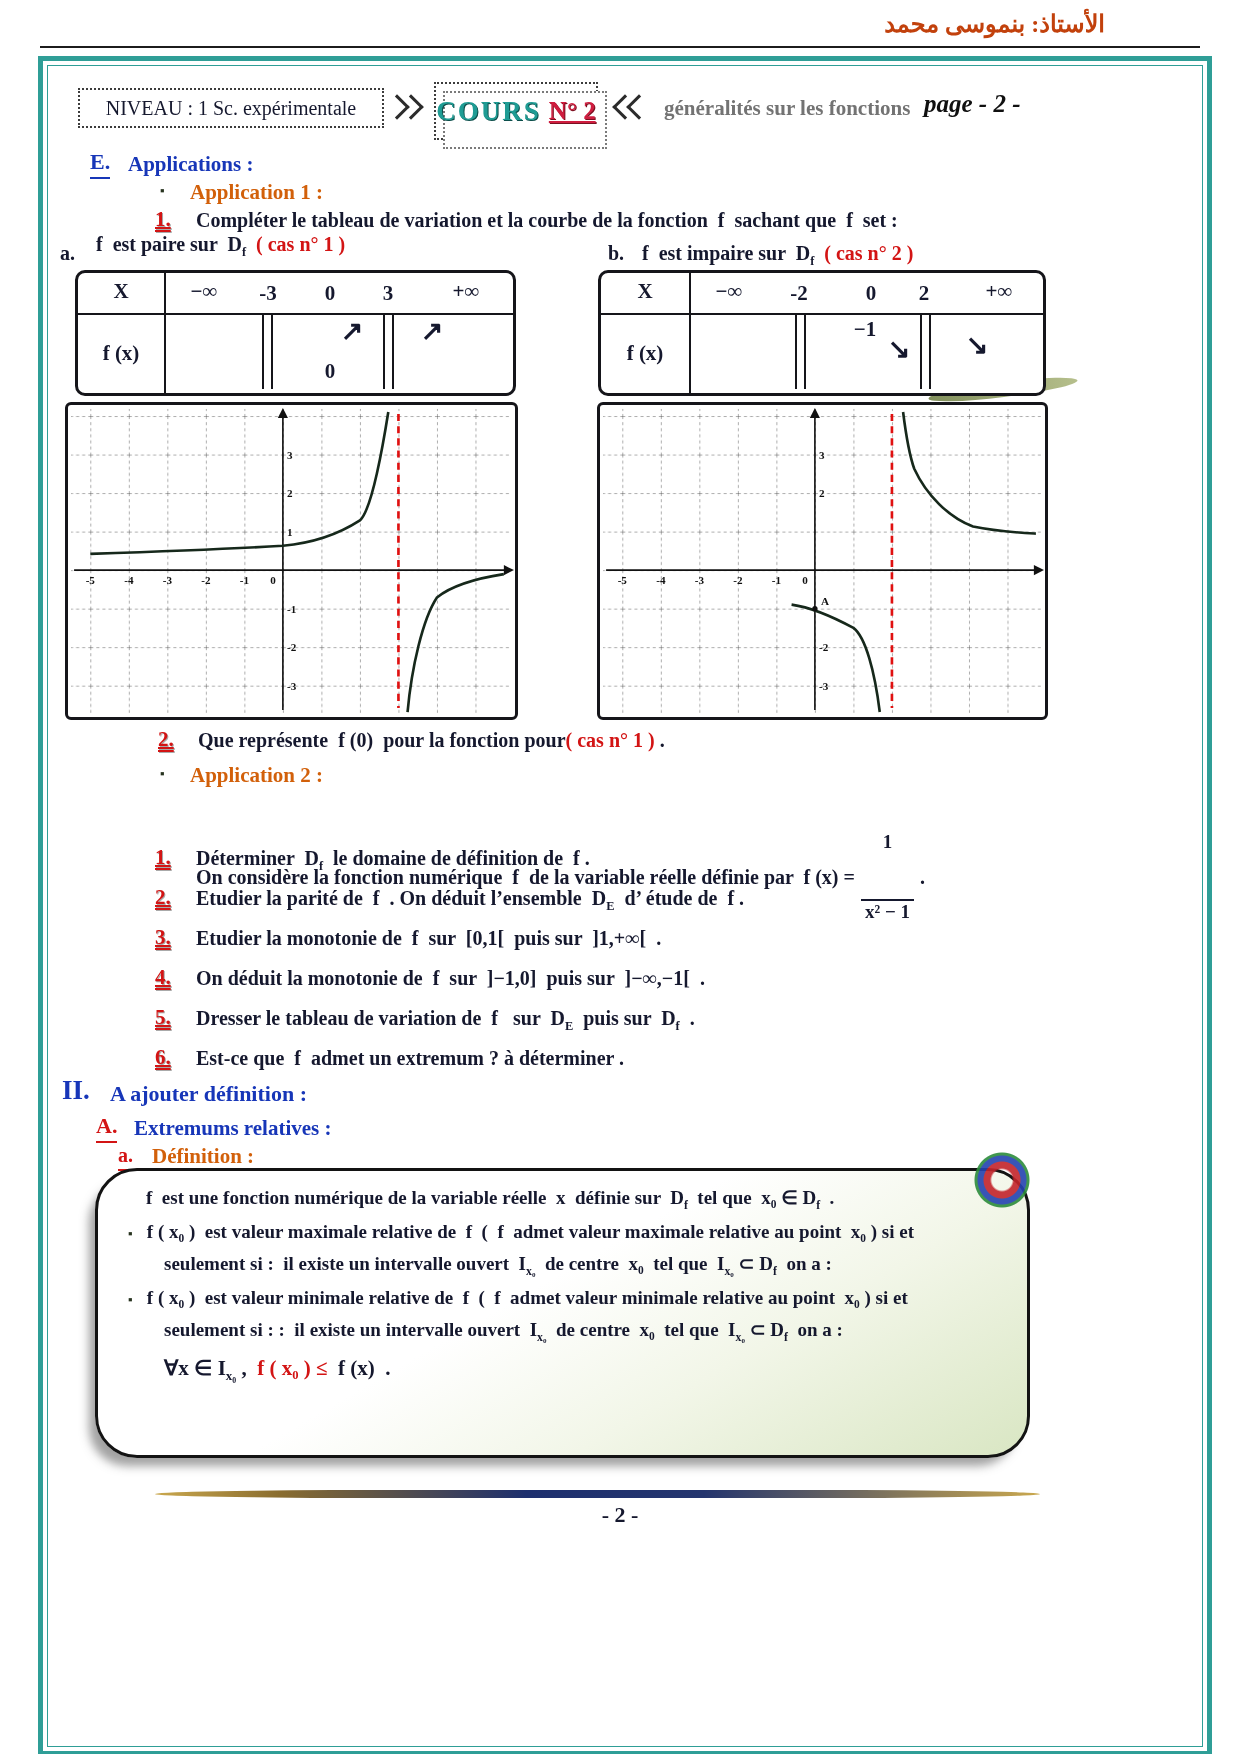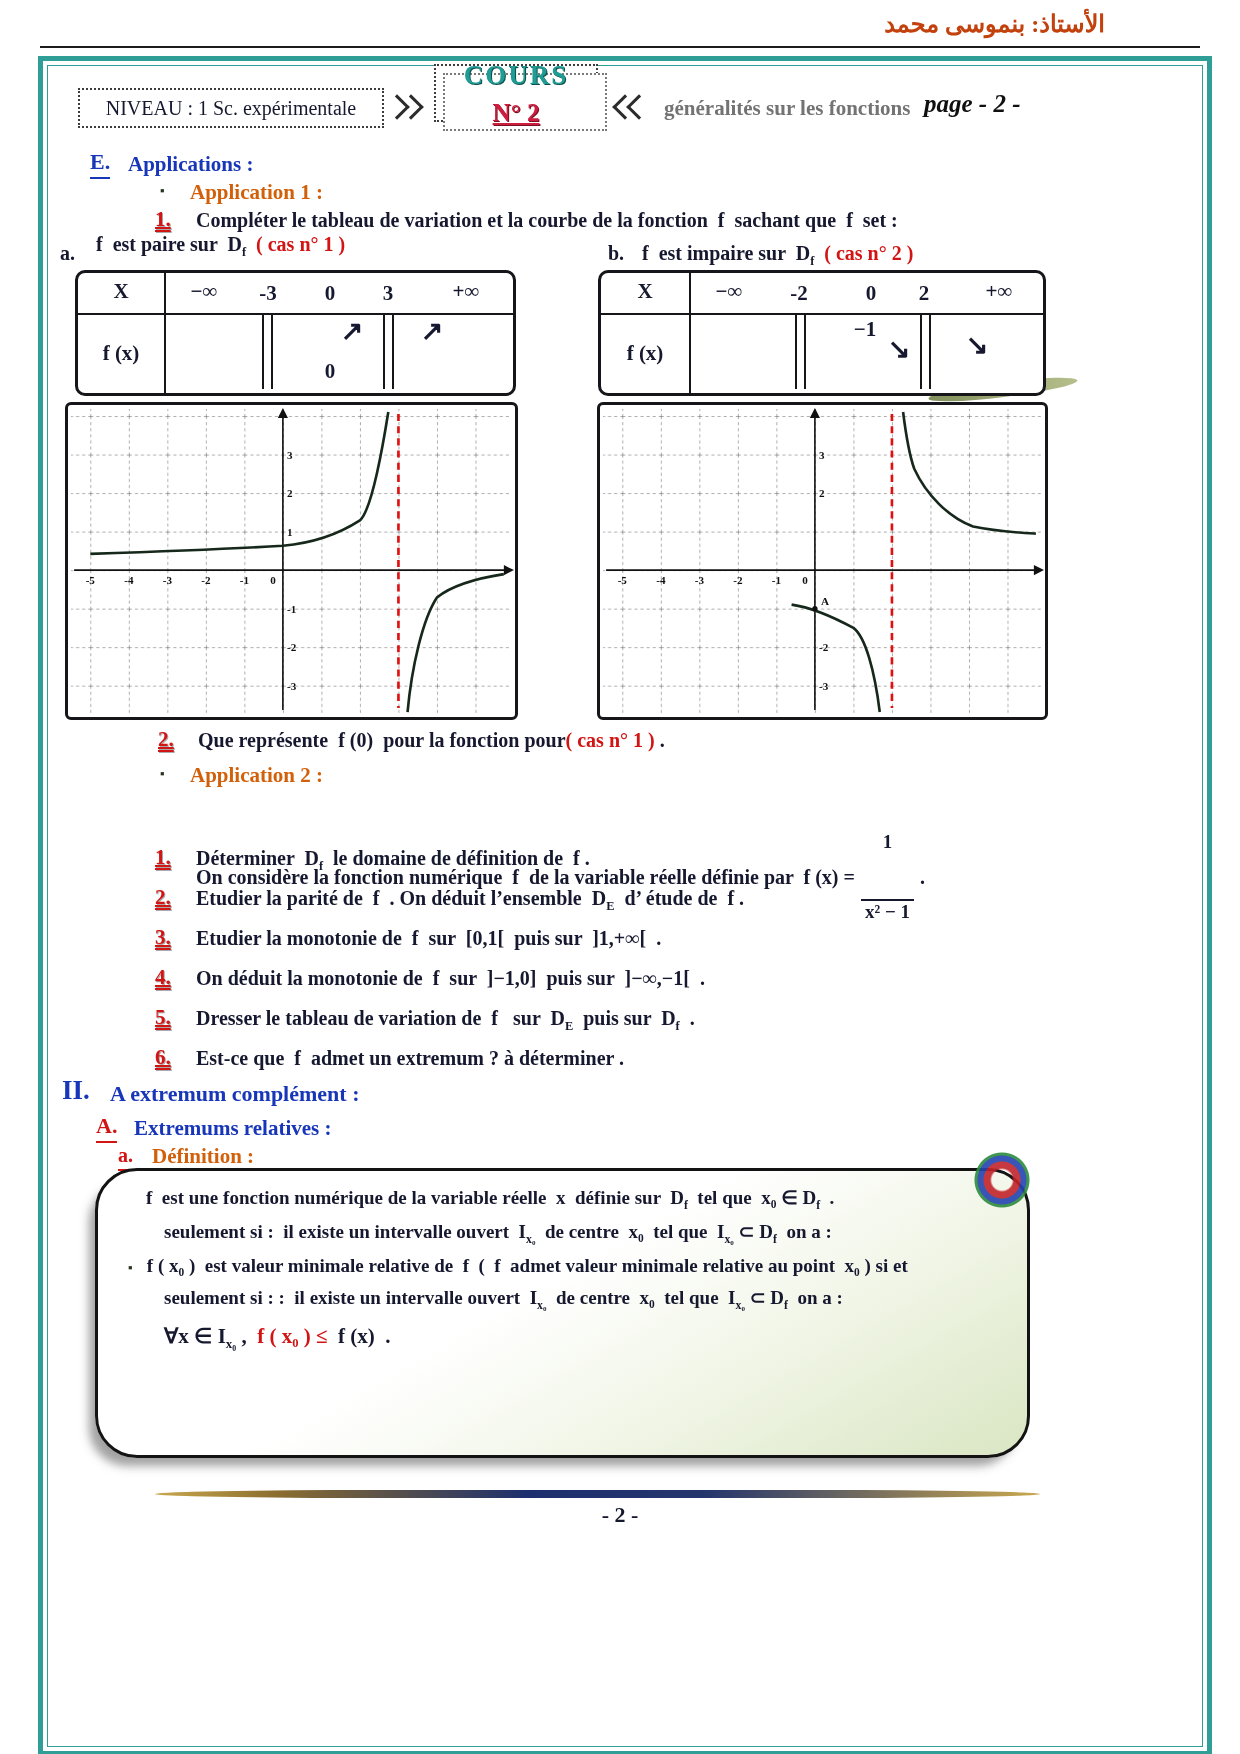--- a/index.html
+++ b/index.html
@@ -16,22 +16,22 @@
   .frame{position:absolute;left:38px;top:56px;width:1164px;height:1690px;
          border:5px solid #2f9e97;outline:1.5px solid #2f9e97;outline-offset:-10px;}
   .topline{position:absolute;left:40px;top:46px;width:1160px;height:2px;background:#1c1c1c;}
   .teacher{position:absolute;right:135px;top:10px;font-weight:bold;font-size:24px;direction:rtl;color:#c2410c;}
   
   .niveau-box{position:absolute;left:78px;top:88px;width:302px;height:36px;border:2.5px dotted #3c3c3c;
               background:#fff;display:flex;align-items:center;justify-content:center;font-weight:normal;font-size:20px;z-index:3;}
   .chev{position:absolute;width:15px;height:15px;border-top:3px solid #2b2b2b;border-right:3px solid #2b2b2b;z-index:3;}
   .chev.rt{transform:rotate(45deg);}
   .chev.lt{transform:rotate(-135deg);}
-  .cours-box{position:absolute;left:434px;top:64px;width:160px;height:54px;border:2.5px dotted #3c3c3c;background:#fff;
-             display:flex;align-items:center;justify-content:center;gap:8px;z-index:3;flex-direction:column;}
+  .cours-box{position:absolute;left:434px;top:82px;width:160px;height:54px;border:2.5px dotted #3c3c3c;background:#fff;
+             display:flex;align-items:center;justify-content:center;gap:8px;z-index:3;}
   .cours-box::after{content:"";position:absolute;left:7px;top:7px;width:100%;height:100%;
              border:2px dotted #7a7a7a;z-index:-1;background:#fff;}
   .cours-word{font-weight:bold;font-size:27px;color:#1f9c94;letter-spacing:2px;text-shadow:1px 1px 0 #0c4f4b;}
   .cours-num{font-weight:bold;font-size:25px;color:#cf1d3f;text-shadow:1px 1px 0 #7a1020;text-decoration:underline;}
   .subject{position:absolute;left:664px;top:96px;font-weight:bold;font-size:21px;color:#737373;z-index:3;white-space:pre;}
   .pagelabel{position:absolute;left:924px;top:90px;font-weight:bold;font-style:italic;font-size:25px;color:#101010;z-index:3;white-space:pre;}
   
   .tbox{position:absolute;border:3px solid #15151a;border-radius:10px;background:#fff;z-index:2;}
   .vsep{position:absolute;top:0;bottom:0;width:2px;background:#15151a;}
   .hsep{position:absolute;left:0;right:0;height:2px;background:#15151a;}
@@ -226,32 +226,33 @@
   <span class="t num" style="left:155px;top:964px;">4.</span>
   <span class="t" style="left:196px;top:966px;">On déduit la monotonie de  f  sur  ]−1,0]  puis sur  ]−∞,−1[  .</span>
 
   <span class="t num" style="left:155px;top:1004px;">5.</span>
   <span class="t" style="left:196px;top:1006px;"><span>Dresser le tableau de variation de  f   sur  D</span><sub>E</sub><span>  puis sur  D</span><sub>f</sub><span>  .</span></span>
 
   <span class="t num" style="left:155px;top:1044px;">6.</span>
   <span class="t" style="left:196px;top:1046px;">Est-ce que  f  admet un extremum ? à déterminer .</span>
 
   <span class="t blue" style="left:62px;top:1074px;font-size:27px;">II.</span>
-  <span class="t blue" style="left:110px;top:1080px;font-size:22px;">A extremum complément :</span>
+  <span class="t blue" style="left:110px;top:1080px;font-size:22px;">A ajouter définition :</span>
 
   <span class="t red u" style="left:96px;top:1112px;font-size:22px;">A.</span>
   <span class="t blue" style="left:134px;top:1115px;font-size:21px;">Extremums relatives :</span>
 
   <span class="t red u" style="left:118px;top:1143px;">a.</span>
   <span class="t orange" style="left:152px;top:1143px;font-size:21px;">Définition :</span>
 
   <div class="defbox">
     <div class="swirl"></div>
     <div class="dline" style="padding-left:18px;"><span>f  est une fonction numérique de la variable réelle  x  définie sur  D</span><sub>f</sub><span>  tel que  x₀ ∈ D</span><sub>f</sub><span>  .</span></div>
 
+    <div class="dline"><span class="sq">▪</span><span>   </span><span>f ( x₀ )  est valeur maximale relative de  f  (  f  admet valeur maximale relative au point  x₀ ) si et</span></div>
     <div class="dline ind1"><span>seulement si :  il existe un intervalle ouvert  I</span><sub>x₀</sub><span>  de centre  x₀  tel que  I</span><sub>x₀</sub><span> ⊂ D</span><sub>f</sub><span>  on a :</span></div>
 
     <div class="dline"><span class="sq">▪</span><span>   </span><span>f ( x₀ )  est valeur minimale relative de  f  (  f  admet valeur minimale relative au point  x₀ ) si et</span></div>
     <div class="dline ind1"><span>seulement si : :  il existe un intervalle ouvert  I</span><sub>x₀</sub><span>  de centre  x₀  tel que  I</span><sub>x₀</sub><span> ⊂ D</span><sub>f</sub><span>  on a :</span></div>
     <div class="dline formula ind1"><span>∀x ∈ I</span><sub>x₀</sub><span> ,  </span><span class="red">f ( x₀ ) ≤</span><span>  f (x)  .</span></div>
   </div>
 
   <div class="divider"></div>
   <div class="footer">- 2 -</div>
 

